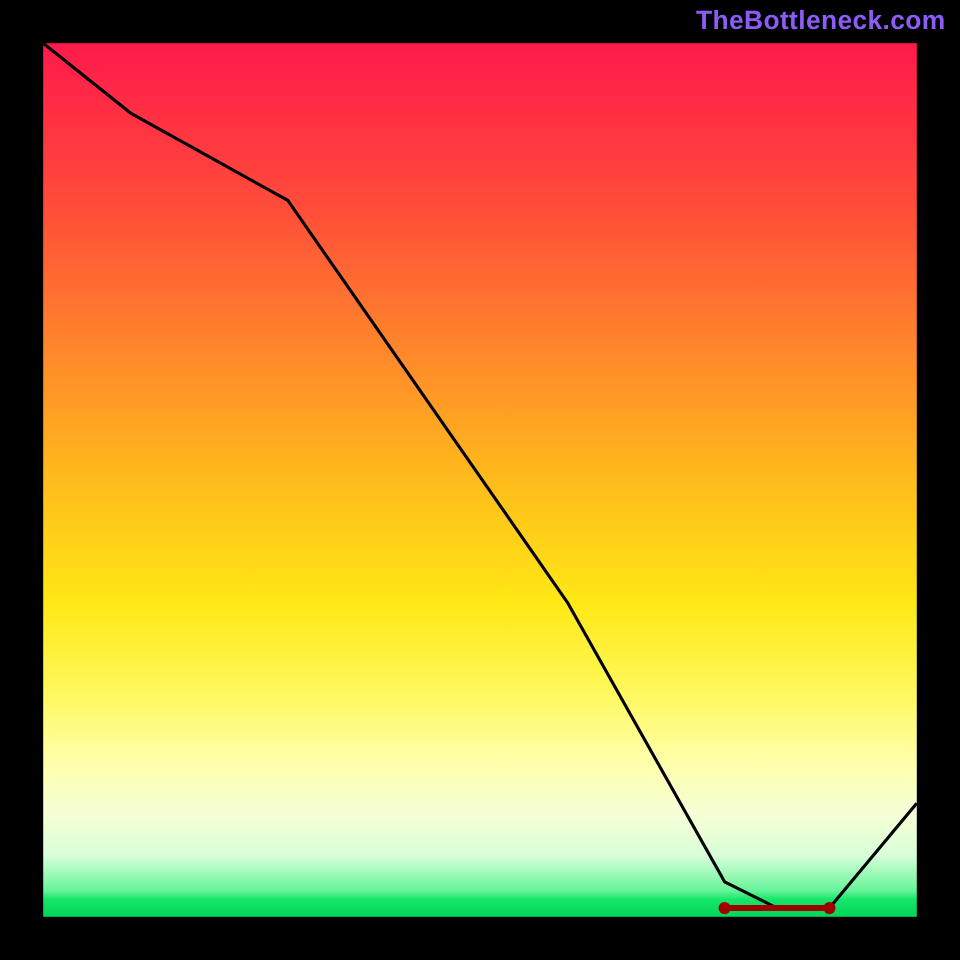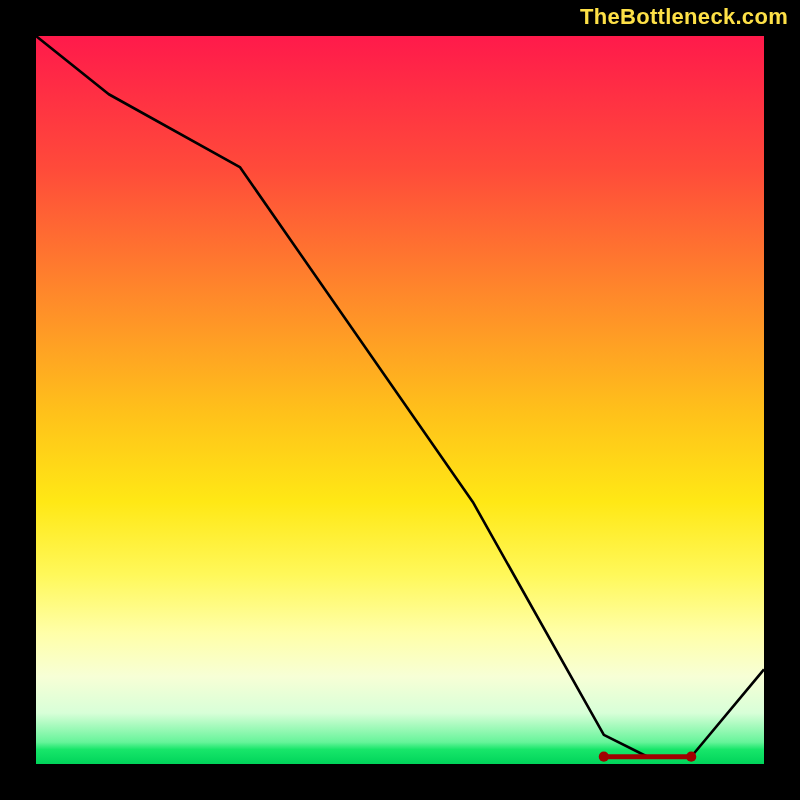--- a/index.html
+++ b/index.html
@@ -16,21 +16,21 @@
     width: 800px;
     height: 800px;
     background: #000;
   }
   .watermark {
     position: absolute;
     top: 4px;
     right: 12px;
     font-size: 22px;
     font-weight: 600;
-    color: #fde047;
+    color: #8b5cf6;
     letter-spacing: 0.3px;
   }
   .plot {
     position: absolute;
     left: 36px;
     top: 36px;
     width: 728px;
     height: 728px;
     background: linear-gradient(to bottom,
       #ff1a4b 0%,

